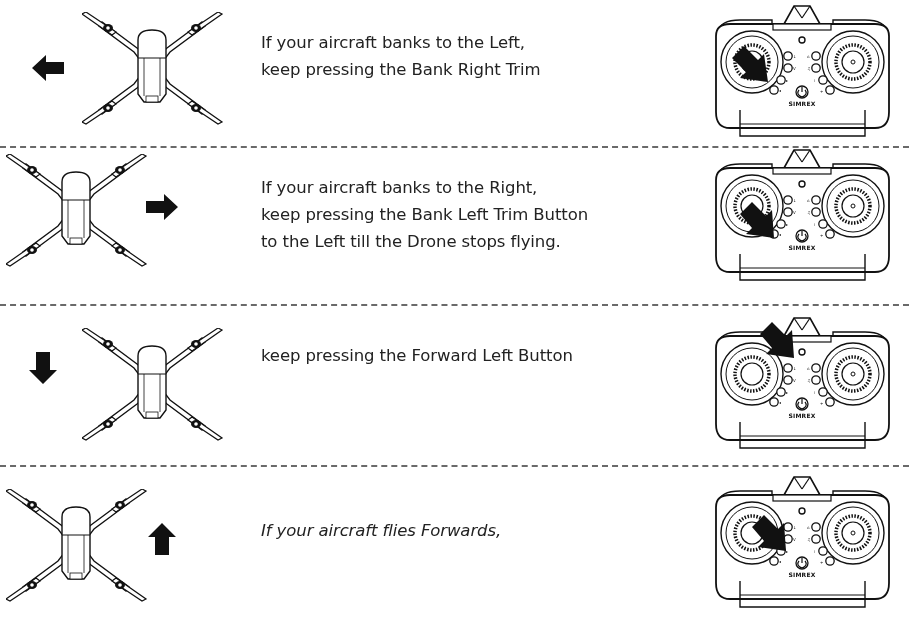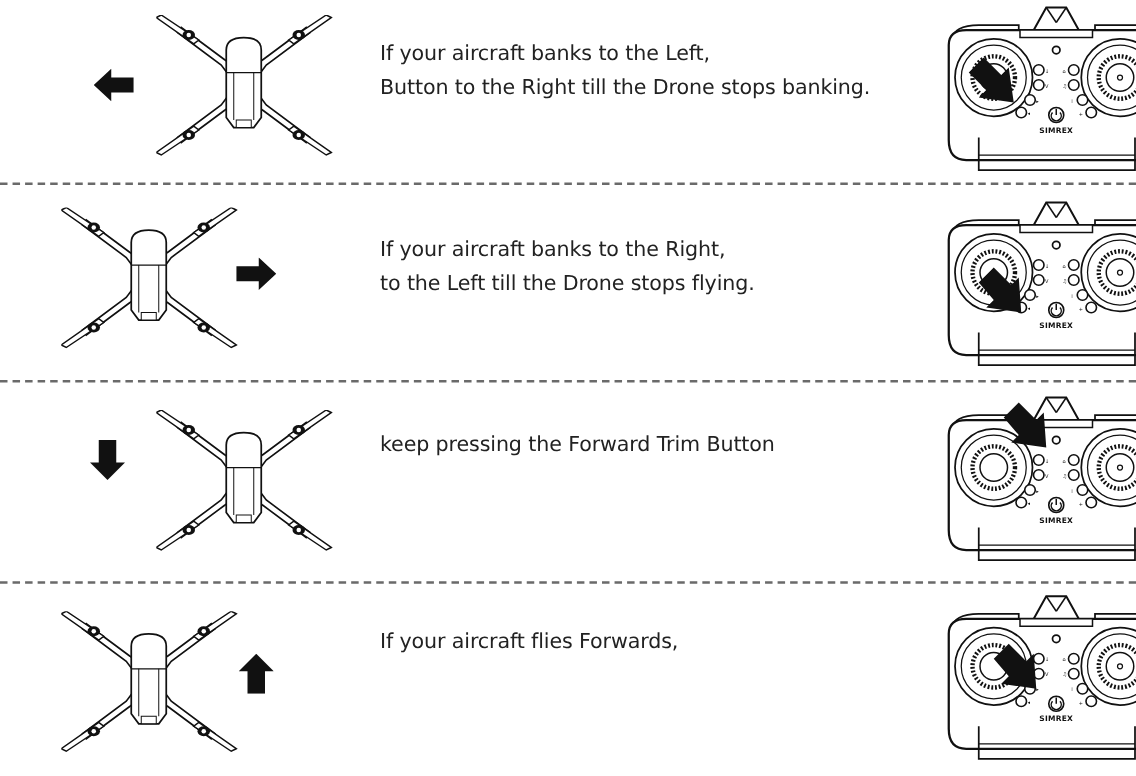--- a/index.html
+++ b/index.html
@@ -1,18 +1,18 @@
 <!DOCTYPE html>
 <html><head>
 <meta charset="utf-8">
 <style>
   html, body { margin:0; padding:0; background:#ffffff; }
   body { width:909px; height:621px; position:relative; overflow:hidden;
          font-family:"DejaVu Sans", sans-serif; color:#1a1a1a; }
-  .section { position:absolute; left:0; width:810px;margin-left:43px; }
+  .section { position:absolute; left:0; width:810px; }
   .sep { position:absolute; left:0; width:909px; height:0;
          border-top:2px dashed #6a6a6a; }
   .arrow { position:absolute; }
   .drone { position:absolute; }
   .text { position:absolute; left:261px; font-size:16.5px; line-height:27px;
           color:#222; letter-spacing:-0.1px; }
   .text div { white-space:nowrap; }
   .ctrl { position:absolute; left:710px; width:185px; }
 </style>
 </head>
@@ -116,71 +116,72 @@
 
 <div class="section" style="top:0;height:146px;">
   <svg class="arrow" style="left:32px;top:55px" width="32" height="26" viewBox="0 0 32 26">
     <polygon points="0,13 14,0 14,7 32,7 32,19 14,19 14,26" fill="#111"></polygon>
   </svg>
   <svg class="drone" style="left:82px;top:12px" width="142" height="113" viewBox="0 0 142 113">
     <use href="#drone-shape"></use>
   </svg>
   <div class="text" style="top:29px;">
     <div>If your aircraft banks to the Left,</div>
-    <div>Button to the Right till the Drone stops banking.</div>
+    <div>keep pressing the Bank Right Trim</div>
   </div>
   <svg class="ctrl" style="top:2px" width="185" height="138" viewBox="0 0 185 138">
     <use href="#controller-shape"></use>
     <polygon points="22,56 34,44 48,58 54,52 58,80 30,76 36,70" fill="#111"></polygon>
   </svg>
 </div>
 <div class="sep" style="top:146px;"></div>
 
-<div class="section" style="top:150px;height:154px;padding-left:39px;">
+<div class="section" style="top:138px;height:154px;padding-left:39px;">
   <svg class="drone" style="left:6px;top:16px" width="142" height="113" viewBox="0 0 142 113">
     <use href="#drone-shape"></use>
   </svg>
   <svg class="arrow" style="left:146px;top:56px" width="32" height="26" viewBox="0 0 32 26">
     <polygon points="32,13 18,0 18,7 0,7 0,19 18,19 18,26" fill="#111"></polygon>
   </svg>
   <div class="text" style="top:36px;">
     <div>If your aircraft banks to the Right,</div>
+    <div>keep pressing the Bank Left Trim Button</div>
     <div>to the Left till the Drone stops flying.</div>
   </div>
   <svg class="ctrl" style="top:8px" width="185" height="138" viewBox="0 0 185 138">
     <use href="#controller-shape"></use>
     <polygon points="30,68 42,56 56,70 62,64 64,92 36,88 42,82" fill="#111"></polygon>
   </svg>
 </div>
 <div class="sep" style="top:304px;"></div>
 
 <div class="section" style="top:308px;height:157px;">
   <svg class="arrow" style="left:29px;top:44px" width="28" height="32" viewBox="0 0 28 32">
     <polygon points="14,32 0,18 7,18 7,0 21,0 21,18 28,18" fill="#111"></polygon>
   </svg>
   <svg class="drone" style="left:82px;top:20px" width="142" height="113" viewBox="0 0 142 113">
     <use href="#drone-shape"></use>
   </svg>
   <div class="text" style="top:34px;">
-    <div>keep pressing the Forward Trim Button</div>
+    <div>keep pressing the Forward Left Button</div>
   </div>
   <svg class="ctrl" style="top:6px" width="185" height="138" viewBox="0 0 185 138">
     <use href="#controller-shape"></use>
     <polygon points="50,20 62,8 76,22 82,16 84,44 56,40 62,34" fill="#111"></polygon>
   </svg>
 </div>
 <div class="sep" style="top:465px;"></div>
 
 <div class="section" style="top:469px;height:152px;">
   <svg class="drone" style="left:6px;top:20px" width="142" height="113" viewBox="0 0 142 113">
     <use href="#drone-shape"></use>
   </svg>
   <svg class="arrow" style="left:148px;top:54px" width="28" height="32" viewBox="0 0 28 32">
     <polygon points="14,0 0,14 7,14 7,32 21,32 21,14 28,14" fill="#111"></polygon>
   </svg>
-  <div class="text" style="top:30px;">
+  <div class="text" style="top:48px;font-style:italic;">
     <div>If your aircraft flies Forwards,</div>
   </div>
   <svg class="ctrl" style="top:4px" width="185" height="138" viewBox="0 0 185 138">
     <use href="#controller-shape"></use>
     <polygon points="42,54 54,42 68,56 74,50 76,78 48,74 54,68" fill="#111"></polygon>
   </svg>
 </div>
 
 </body></html>

